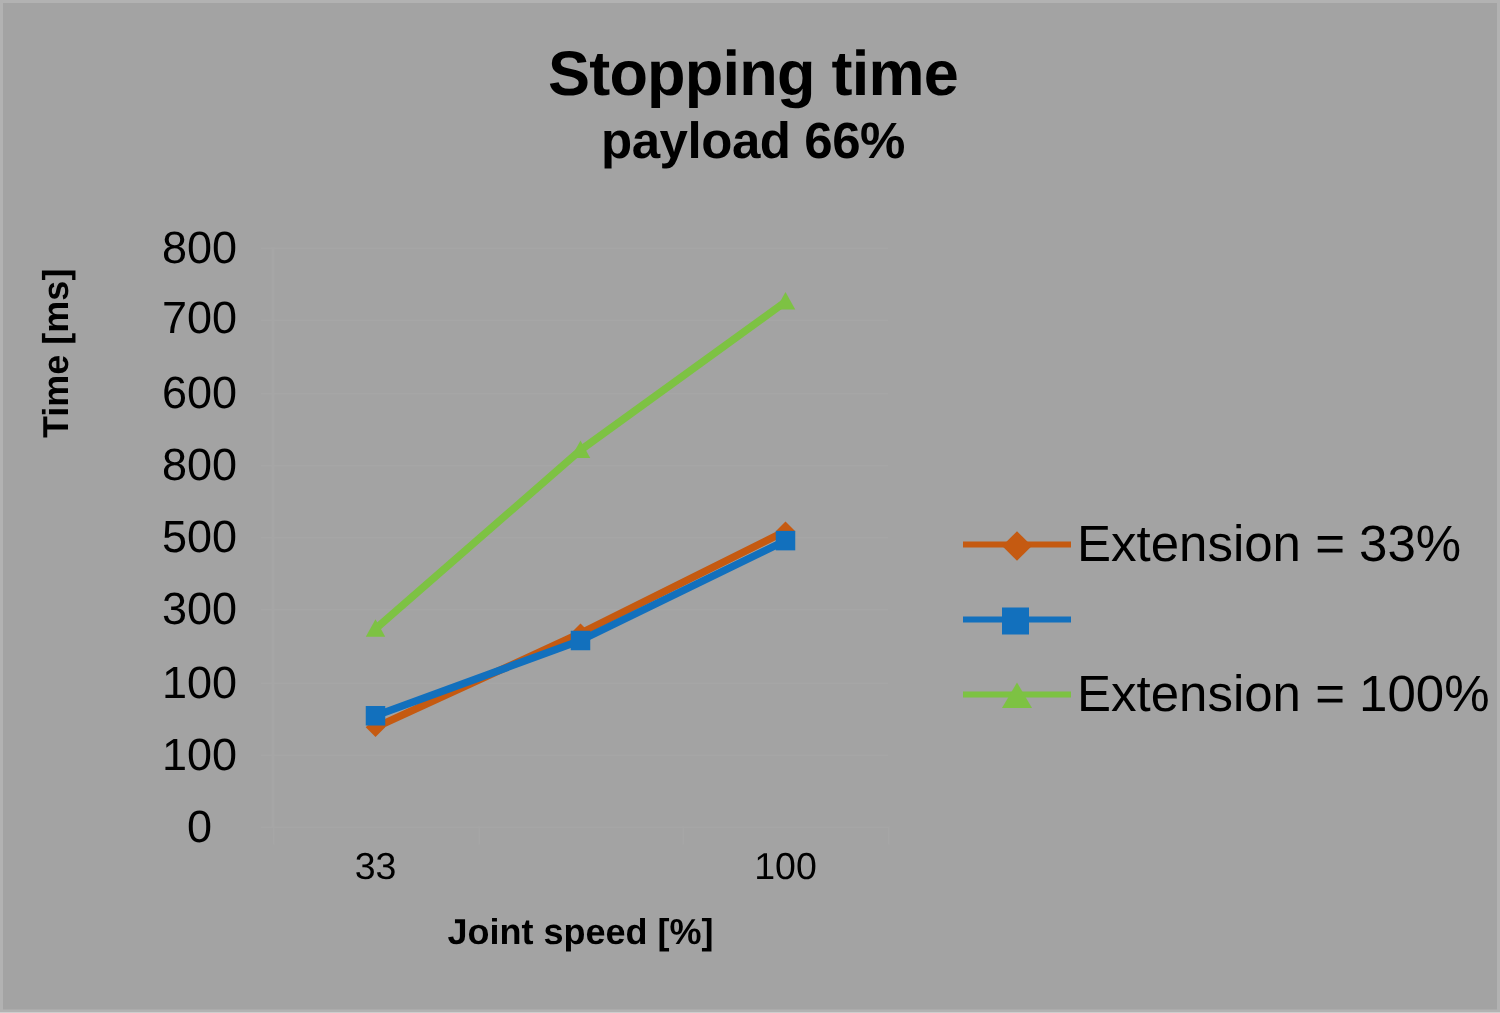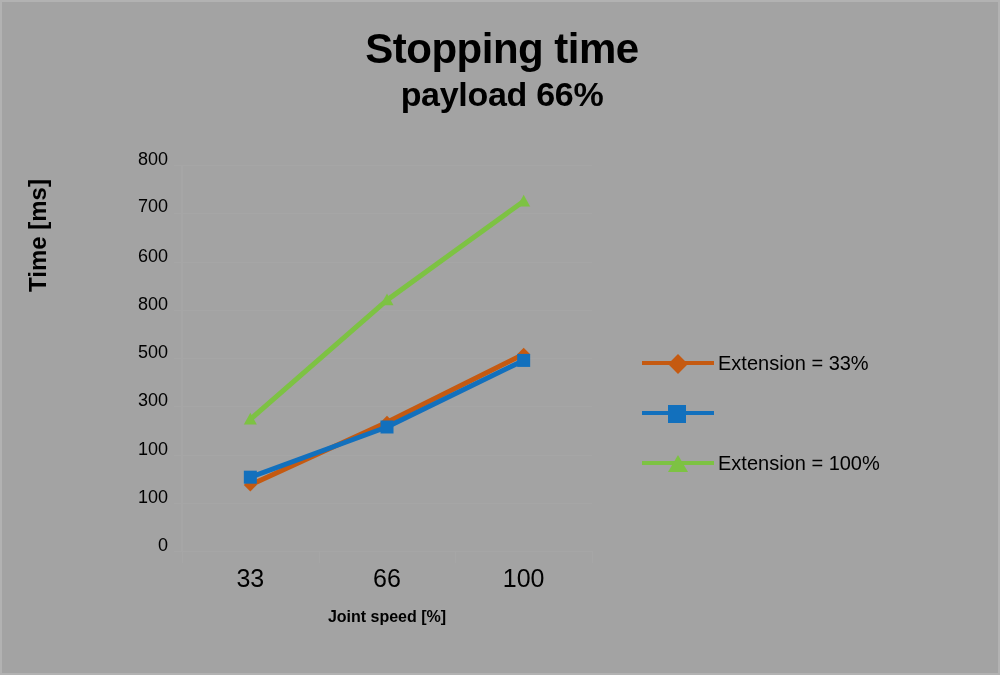--- a/index.html
+++ b/index.html
@@ -70,22 +70,22 @@
     position: absolute;
     left: 172px;
     width: 8px;
     height: 1px;
     background: #a6a6a6;
   }
   .y-tick-label {
     position: absolute;
     right: 0;
     width: 70px;
-    text-align: right;
-    font-size: 18px;
+    text-align: center;
+    font-size: 30px;
     color: #000000;
     transform: translateY(-16px);
   }
   #y-labels-col {
     position: absolute;
     left: 88px;
     top: 163px;
     width: 78px;
     height: 386px;
   }
@@ -131,21 +131,21 @@
     transform: rotate(-90deg);
     transform-origin: left top;
     white-space: nowrap;
   }
   #x-axis-title {
     position: absolute;
     left: 180px;
     top: 606px;
     width: 410px;
     text-align: center;
-    font-size: 16px;
+    font-size: 24px;
     font-weight: bold;
     color: #000000;
   }
   
   #series-svg {
     position: absolute;
     left: 180px;
     top: 163px;
     width: 410px;
     height: 386px;
@@ -177,21 +177,21 @@
     height: 4px;
   }
   .legend-marker {
     position: absolute;
     left: 26px;
     top: 5px;
     width: 18px;
     height: 18px;
   }
   .legend-label {
-    font-size: 20px;
+    font-size: 34px;
     color: #000000;
     white-space: nowrap;
     padding-left: 4px;
   }
 </style>
 </head>
 <body>
 
 <div id="chart-frame">
 
@@ -229,21 +229,20 @@
   <div id="y-axis-line"></div>
 
   <div id="x-axis-ticks">
       <div class="x-tick" style="left: 0px;"></div>
       <div class="x-tick" style="left: 136.667px;"></div>
       <div class="x-tick" style="left: 273.333px;"></div>
       <div class="x-tick" style="left: 410px;"></div>
     </div>
   <div id="x-labels">
       <div class="x-tick-label" style="left: 68.3333px;">33</div>
-      <div class="x-tick-label" style="left: 205px;">66</div>
       <div class="x-tick-label" style="left: 341.667px;">100</div>
     </div>
 
   <div id="x-axis-title">Joint speed [%]</div>
 
   <svg id="series-svg" viewBox="0 0 410 386" preserveAspectRatio="none">
       <polyline points="68.33333333333333,319.8975 205,257.1725 341.6666666666667,189.14" fill="none" stroke="#C55A11" stroke-width="5" stroke-linejoin="round"></polyline>
       <polyline points="68.33333333333333,312.1775 205,261.9975 341.6666666666667,195.4125" fill="none" stroke="#1270BD" stroke-width="5" stroke-linejoin="round"></polyline>
       <polyline points="68.33333333333333,254.2775 205,135.1 341.6666666666667,36.1875" fill="none" stroke="#7DC243" stroke-width="5" stroke-linejoin="round"></polyline>
       <polygon points="68.33333333333333,313.3975 74.83333333333333,319.8975 68.33333333333333,326.3975 61.83333333333333,319.8975" fill="#C55A11"></polygon>

